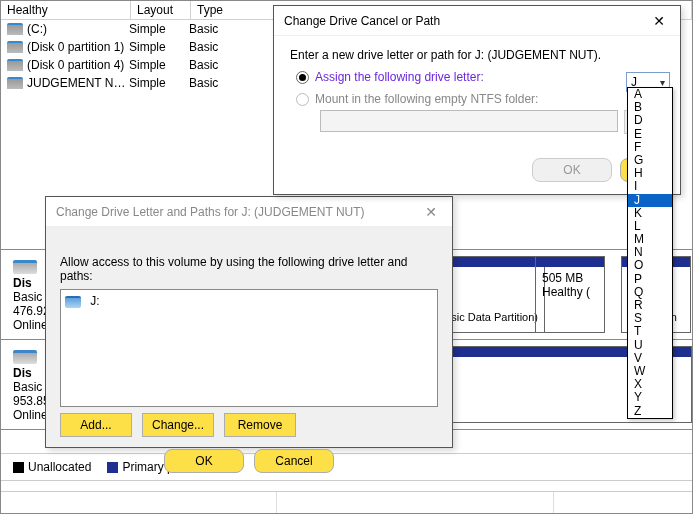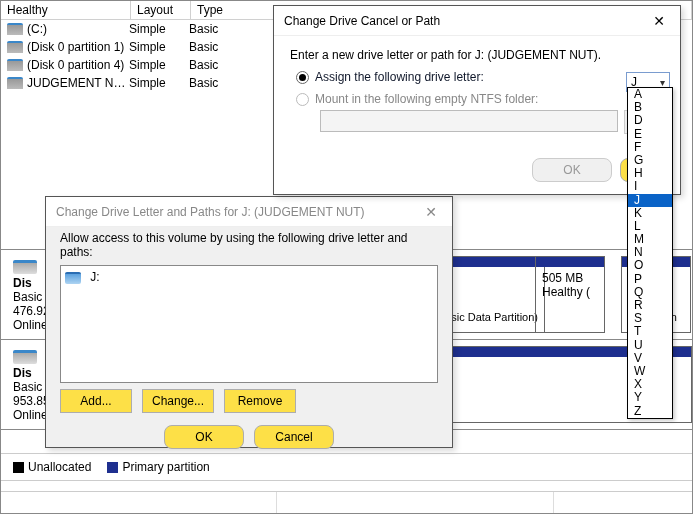--- a/index.html
+++ b/index.html
@@ -40,33 +40,33 @@
 
 
 .dialog { position: absolute; background: #fff; border: 1px solid #555; box-shadow: 3px 3px 6px rgba(0,0,0,.15); }
 .dialog .titlebar { height: 30px; display: flex; align-items: center; padding: 0 6px 0 10px; border-bottom: 1px solid #eee; }
 .dialog .titlebar .ttl { flex: 1; }
 .closebtn { width: 30px; height: 24px; display:flex; align-items:center; justify-content:center; font-size: 14px; }
 
 
 .dlg1 { left: 44px; top: 195px; width: 408px; height: 252px; background:#f0f0f0; }
 .dlg1 .titlebar { background:#fff; color:#888; }
-.dlg1 .body { padding: 4px 14px; }
+.dlg1 .body { padding: 28px 14px; }
 .listbox { background:#fff; border:1px solid #888; height:118px; padding:4px; margin-top:6px; }
 .listbox .li-icon { display:inline-block; width:16px; height:12px; vertical-align:middle; margin-right:6px; background: linear-gradient(#5aa0de,#aed4f2); border-radius:2px; border-top:2px solid #2a6db3; }
 .dlg1 .btnrow { margin-top: 6px; display:flex; gap:10px; }
 .btn { background:#fde047; border:1px solid #adadad; padding:4px 0; text-align:center; min-width:72px; }
 .dlg1 .okrow { display:flex; gap:10px; justify-content:center; margin-top:12px; }
 .btnw { min-width: 80px; border-radius: 8px; }
 
 
 .dlg2 { left: 272px; top: 4px; width: 408px; height: 190px; }
 .dlg2 .titlebar { background:#fff; }
 .dlg2 .body { padding: 12px 16px; }
-.radio-row { display:flex; align-items:center; margin: 8px 0 4px 6px; color:#0f172a; }
+.radio-row { display:flex; align-items:center; margin: 8px 0 4px 6px; color:#6d28d9; }
 .radio-row.disabled { color:#888; }
 .radio { width:13px; height:13px; border:1px solid #666; border-radius:50%; margin-right:6px; display:inline-flex; align-items:center; justify-content:center; }
 .radio .dot { width:7px; height:7px; background:#000; border-radius:50%; }
 .radio.disabled { border-color:#bbb; }
 .mountrow { margin-left: 30px; margin-top:4px; display:flex; gap:6px; }
 .txt { flex:1; background:#f4f4f4; border:1px solid #bbb; height:22px; }
 .btn.disabled { color:#999; border-color:#ccc; background:#f0f0f0; }
 .dlg2 .okrow2 { display:flex; gap:8px; justify-content:flex-end; margin-top:24px; padding-right:4px; }
 
 

